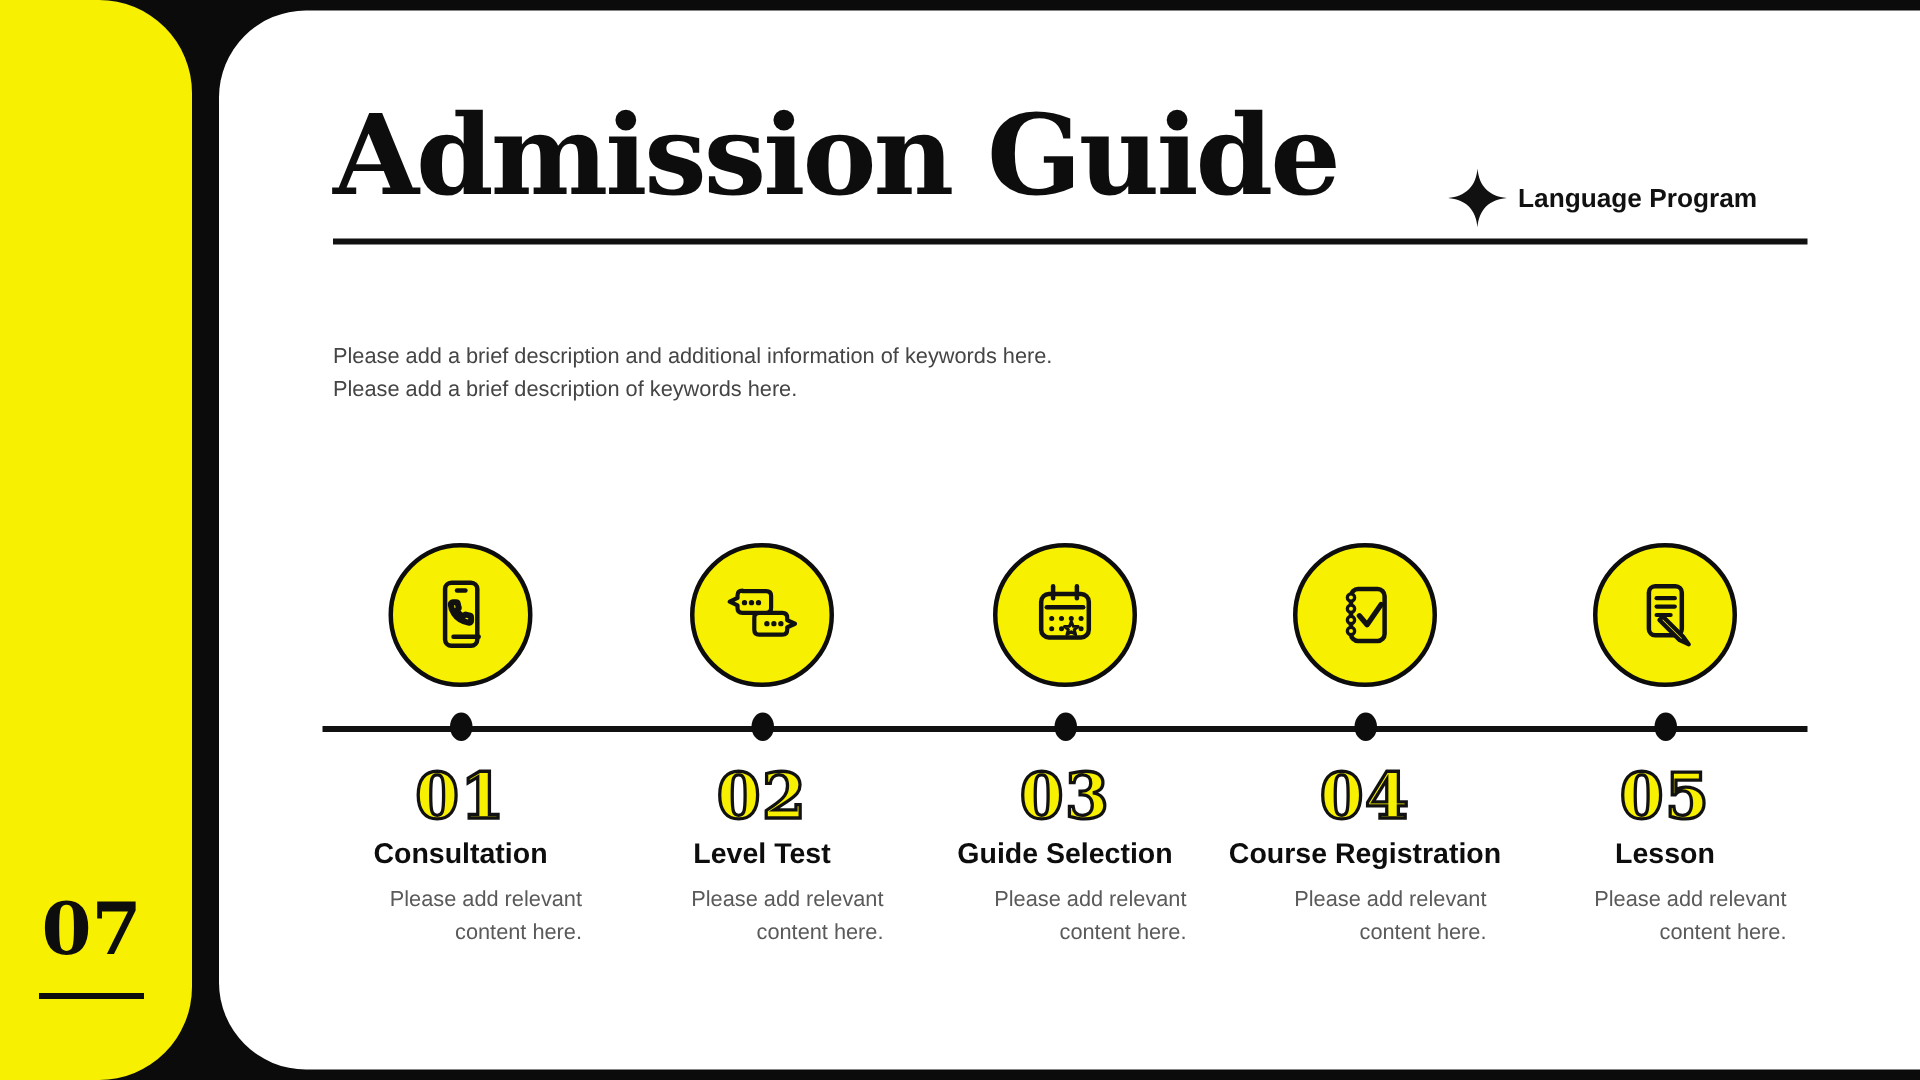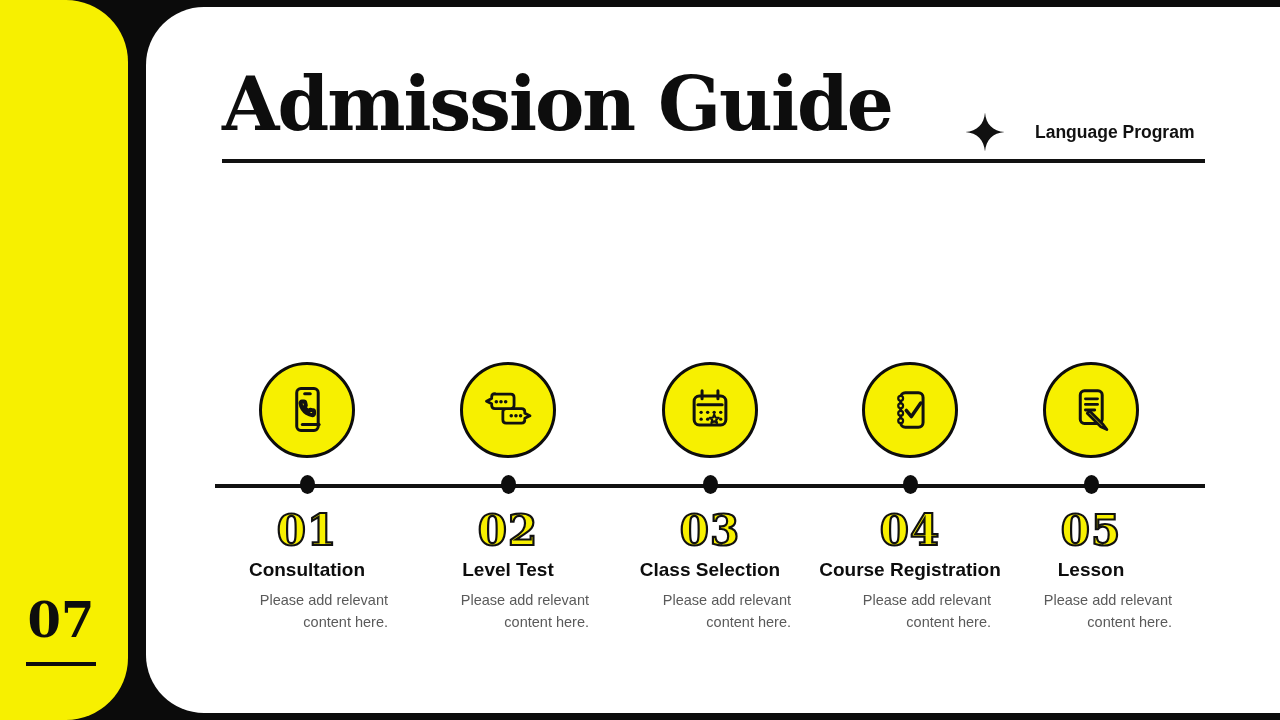--- a/index.html
+++ b/index.html
@@ -14,39 +14,39 @@
             color:#0d0d0d;border-bottom:4px solid #0d0d0d;padding-bottom:16px;}
 
   
   .card{position:absolute;left:146px;top:7px;width:1134px;height:706px;background:#ffffff;
         border-radius:58px 0 0 58px;z-index:1;}
 
   
   .title{position:absolute;left:76px;top:54px;font-family:"DejaVu Serif",serif;font-weight:700;
          font-size:74px;line-height:86px;letter-spacing:-2px;color:#0d0d0d;white-space:nowrap;}
   .rule{position:absolute;left:76px;top:152px;width:983px;height:3.5px;background:#111;}
-  .tagline{position:absolute;left:818px;top:104px;display:flex;align-items:center;gap:29px;}
+  .tagline{position:absolute;left:818px;top:104px;display:flex;align-items:center;gap:6px;}
   .tagline svg{display:block;}
   .tagline-text{font-size:17.5px;font-weight:600;color:#111;white-space:nowrap;}
 
   .desc-heading{position:absolute;left:76px;top:174px;font-size:17.5px;font-weight:700;color:#111;}
   .desc-body{position:absolute;left:76px;top:221px;font-size:14.5px;line-height:21.5px;color:#454545;}
 
   
   .tl-line{position:absolute;left:69px;top:477px;width:990px;height:4px;background:#111;z-index:1;}
   .step{position:absolute;top:355px;width:200px;display:flex;flex-direction:column;align-items:center;z-index:2;}
   .circle{width:96px;height:96px;border-radius:50%;background:#F7F000;border:3px solid #0d0d0d;
           box-sizing:border-box;display:flex;align-items:center;justify-content:center;}
   .dot{width:15px;height:19px;border-radius:50%;background:#0d0d0d;margin-top:17px;}
   .num{margin-top:15px;font-family:"DejaVu Serif",serif;font-weight:700;font-size:42px;line-height:44px;
        color:#F7F000;-webkit-text-stroke:2.2px #111;letter-spacing:1px;}
   .step-title{margin-top:6px;font-size:19px;font-weight:700;color:#0d0d0d;white-space:nowrap;}
   .step-desc{margin-top:9px;width:162px;text-align:right;font-size:14.5px;line-height:21.5px;color:#5a5a5a;}
 
-  .s1{left:61px}.s2{left:262px}.s3{left:464px}.s4{left:664px}.s5{left:845px}
+  .s1{left:61px}.s2{left:262px}.s3{left:464px}.s4{left:664px}.s5{left:864px}
   svg *{vector-effect:non-scaling-stroke;}
 </style>
 </head>
 <body>
 
 <div class="stage">
 
   <div class="rail">
     <div class="rail-num">07</div>
   </div>
@@ -56,20 +56,24 @@
     <div class="title">Admission Guide</div>
     <div class="rule"></div>
 
     <div class="tagline">
       <svg width="42" height="42" viewBox="0 0 60 60">
         <path d="M30 2 C31.5 19 41 28.5 58 30 C41 31.5 31.5 41 30 58 C28.5 41 19 31.5 2 30 C19 28.5 28.5 19 30 2 Z" fill="#111"></path>
       </svg>
       <span class="tagline-text">Language Program</span>
     </div>
 
+    <div class="desc-body">
+      <div>Please add a brief description and additional information of keywords here.</div>
+      <div>Please add a brief description of keywords here.</div>
+    </div>
 
     <div class="tl-line"></div>
 
     <div class="step s1">
       <div class="circle">
         <svg width="56" height="56" viewBox="0 0 60 60" fill="none" stroke="#111" stroke-width="3" stroke-linecap="round" stroke-linejoin="round">
           <rect x="19" y="7" width="23" height="45" rx="4.5"></rect>
           <line x1="27.5" y1="12.5" x2="33.5" y2="12.5"></line>
           <line x1="25" y1="45.5" x2="43" y2="45.5"></line>
           <path transform="translate(21.5,19.5) scale(0.73)" stroke-width="4" d="M22 16.92v3a2 2 0 0 1-2.18 2 19.79 19.79 0 0 1-8.63-3.07 19.5 19.5 0 0 1-6-6 19.79 19.79 0 0 1-3.07-8.67A2 2 0 0 1 4.11 2h3a2 2 0 0 1 2 1.72 12.84 12.84 0 0 0 .7 2.81 2 2 0 0 1-.45 2.11L8.09 9.91a16 16 0 0 0 6 6l1.27-1.27a2 2 0 0 1 2.11-.45 12.84 12.84 0 0 0 2.81.7A2 2 0 0 1 22 16.92z"></path>
@@ -112,21 +116,21 @@
           <circle cx="34.5" cy="32.5" r="1.8" fill="#111" stroke="none"></circle>
           <circle cx="41.5" cy="32.5" r="1.8" fill="#111" stroke="none"></circle>
           <circle cx="20.5" cy="39.8" r="1.8" fill="#111" stroke="none"></circle>
           <circle cx="27.5" cy="39.8" r="1.8" fill="#111" stroke="none"></circle>
           <circle cx="41.5" cy="39.8" r="1.8" fill="#111" stroke="none"></circle>
           <path d="M34.5 34.6 L35.8 38.0 L39.4 38.2 L36.6 40.5 L37.6 44.0 L34.5 42.0 L31.4 44.0 L32.4 40.5 L29.6 38.2 L33.2 38.0 Z" stroke-width="2"></path>
         </svg>
       </div>
       <div class="dot"></div>
       <div class="num">03</div>
-      <div class="step-title">Class Selection</div>
+      <div class="step-title">Guide Selection</div>
       <div class="step-desc">Please add relevant content here.</div>
     </div>
 
     <div class="step s4">
       <div class="circle">
         <svg width="56" height="56" viewBox="0 0 60 60" fill="none" stroke="#111" stroke-width="3" stroke-linecap="round" stroke-linejoin="round">
           <rect x="20" y="11.5" width="24" height="37" rx="5"></rect>
           <circle cx="20" cy="17.5" r="2.6" fill="#F7F000" stroke-width="2.2"></circle>
           <circle cx="20" cy="25.5" r="2.6" fill="#F7F000" stroke-width="2.2"></circle>
           <circle cx="20" cy="33.5" r="2.6" fill="#F7F000" stroke-width="2.2"></circle>

